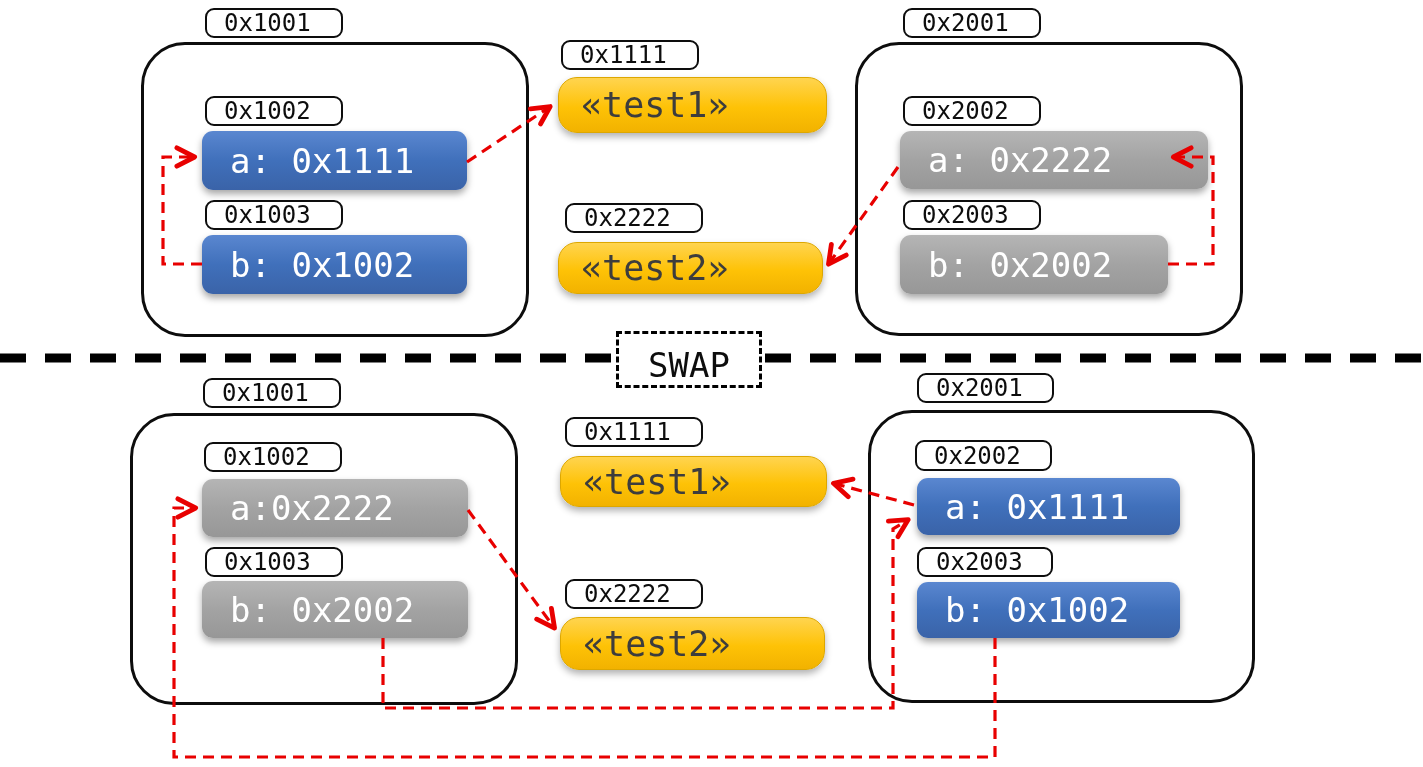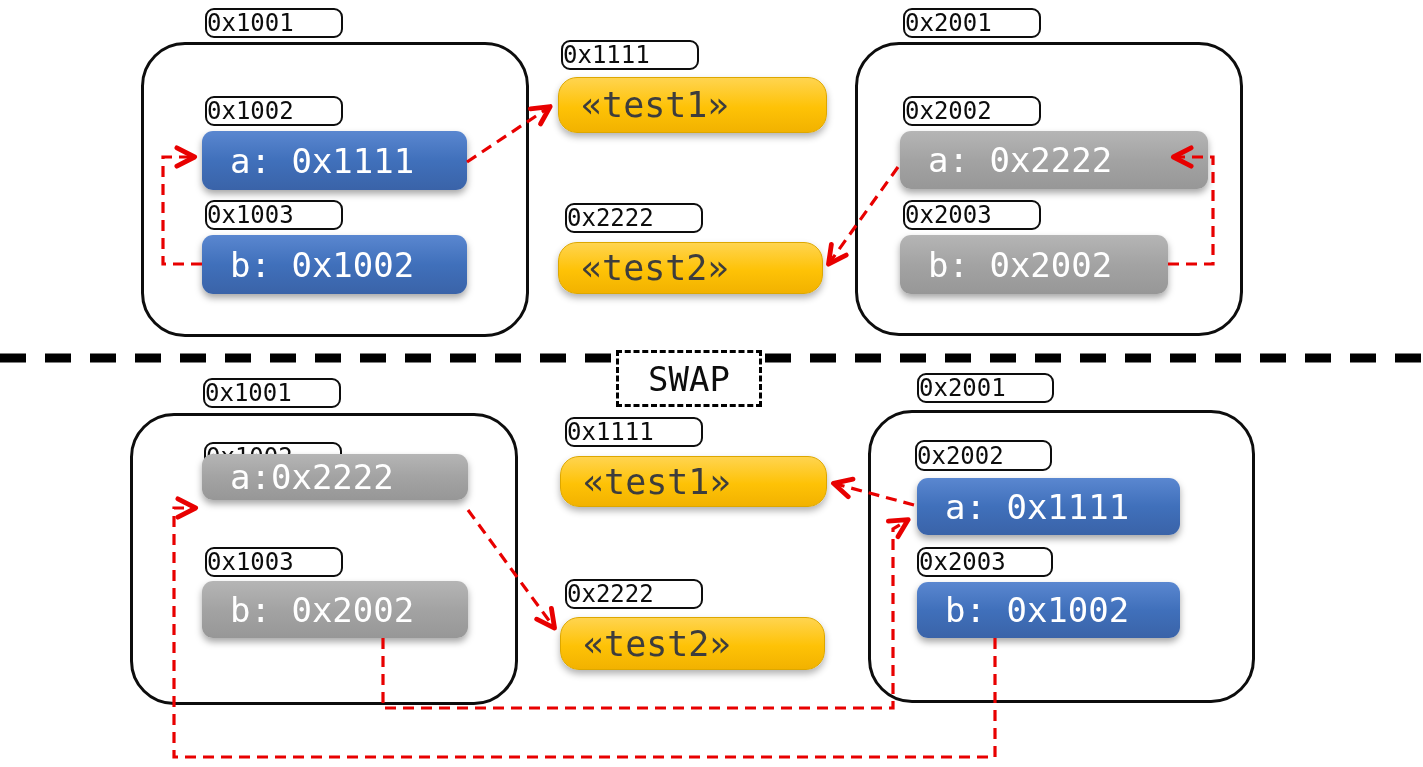--- a/index.html
+++ b/index.html
@@ -9,21 +9,21 @@
   }
   
   .obj{
     position:absolute;background:#ffffff;border:3px solid #0d0d0d;
     border-radius:44px;box-sizing:border-box;z-index:1;
   }
   
   .tag{
     position:absolute;background:#ffffff;border:2.5px solid #0d0d0d;
     border-radius:9px;box-sizing:border-box;z-index:2;
-    display:flex;align-items:center;
+    display:flex;align-items:center;padding-left:17px;
     font-size:24px;color:#0d0d0d;white-space:pre;
   }
   
   .field{
     position:absolute;border-radius:11px;box-sizing:border-box;z-index:2;
     display:flex;align-items:center;padding-left:28px;
     font-size:34px;color:#ffffff;white-space:pre;
     box-shadow:0 4px 7px rgba(0,0,0,0.35);
   }
   .field.blue{background:linear-gradient(180deg,#5a87d0 0%,#4070bb 50%,#3a63a8 100%);}
@@ -34,23 +34,23 @@
     display:flex;align-items:center;padding-left:22px;
     font-size:35px;color:#3d3d3d;white-space:pre;
     background:linear-gradient(180deg,#ffd44f 0%,#fec206 55%,#f2b200 100%);
     border:1px solid #dda700;
     box-shadow:0 4px 7px rgba(0,0,0,0.3);
   }
   
   .overlay{position:absolute;left:0;top:0;z-index:5;pointer-events:none;}
   
   .swap-box{
-    position:absolute;left:616px;top:350px;width:146px;height:57px;
+    position:absolute;left:616px;top:331px;width:146px;height:57px;
     background:#ffffff;border:3.5px dashed #000000;box-sizing:border-box;z-index:6;
-    display:flex;align-items:center;justify-content:center;
+    display:flex;align-items:flex-end;justify-content:center;
     font-size:34px;color:#0d0d0d;
   }
 </style>
 </head>
 <body>
 
 <div class="stage">
 
   <div class="tag" style="left:205px;top:8px;width:138px;height:30px;"><span>0x1001</span></div>
   <div class="obj" style="left:141px;top:42px;width:388px;height:295px;"></div>
@@ -77,21 +77,21 @@
   <div class="field gray" style="left:900px;top:235px;width:268px;height:59px;"><span>b: 0x2002</span></div>
 
   <div class="swap-box">
       <span>SWAP</span>
     </div>
 
   <div class="tag" style="left:203px;top:378px;width:138px;height:30px;"><span>0x1001</span></div>
   <div class="obj" style="left:130px;top:413px;width:388px;height:292px;"></div>
 
   <div class="tag" style="left:204px;top:442px;width:138px;height:30px;"><span>0x1002</span></div>
-  <div class="field gray" style="left:202px;top:454px;width:266px;height:46px;"><span>a:0x2222</span></div>
+  <div class="field gray" style="left:202px;top:479px;width:266px;height:58px;"><span>a:0x2222</span></div>
 
   <div class="tag" style="left:205px;top:547px;width:138px;height:30px;"><span>0x1003</span></div>
   <div class="field gray" style="left:202px;top:581px;width:266px;height:57px;"><span>b: 0x2002</span></div>
 
   <div class="tag" style="left:565px;top:417px;width:138px;height:30px;"><span>0x1111</span></div>
   <div class="value" style="left:560px;top:456px;width:267px;height:51px;"><span>«test1»</span></div>
 
   <div class="tag" style="left:565px;top:579px;width:138px;height:30px;"><span>0x2222</span></div>
   <div class="value" style="left:560px;top:617px;width:265px;height:53px;"><span>«test2»</span></div>
 

